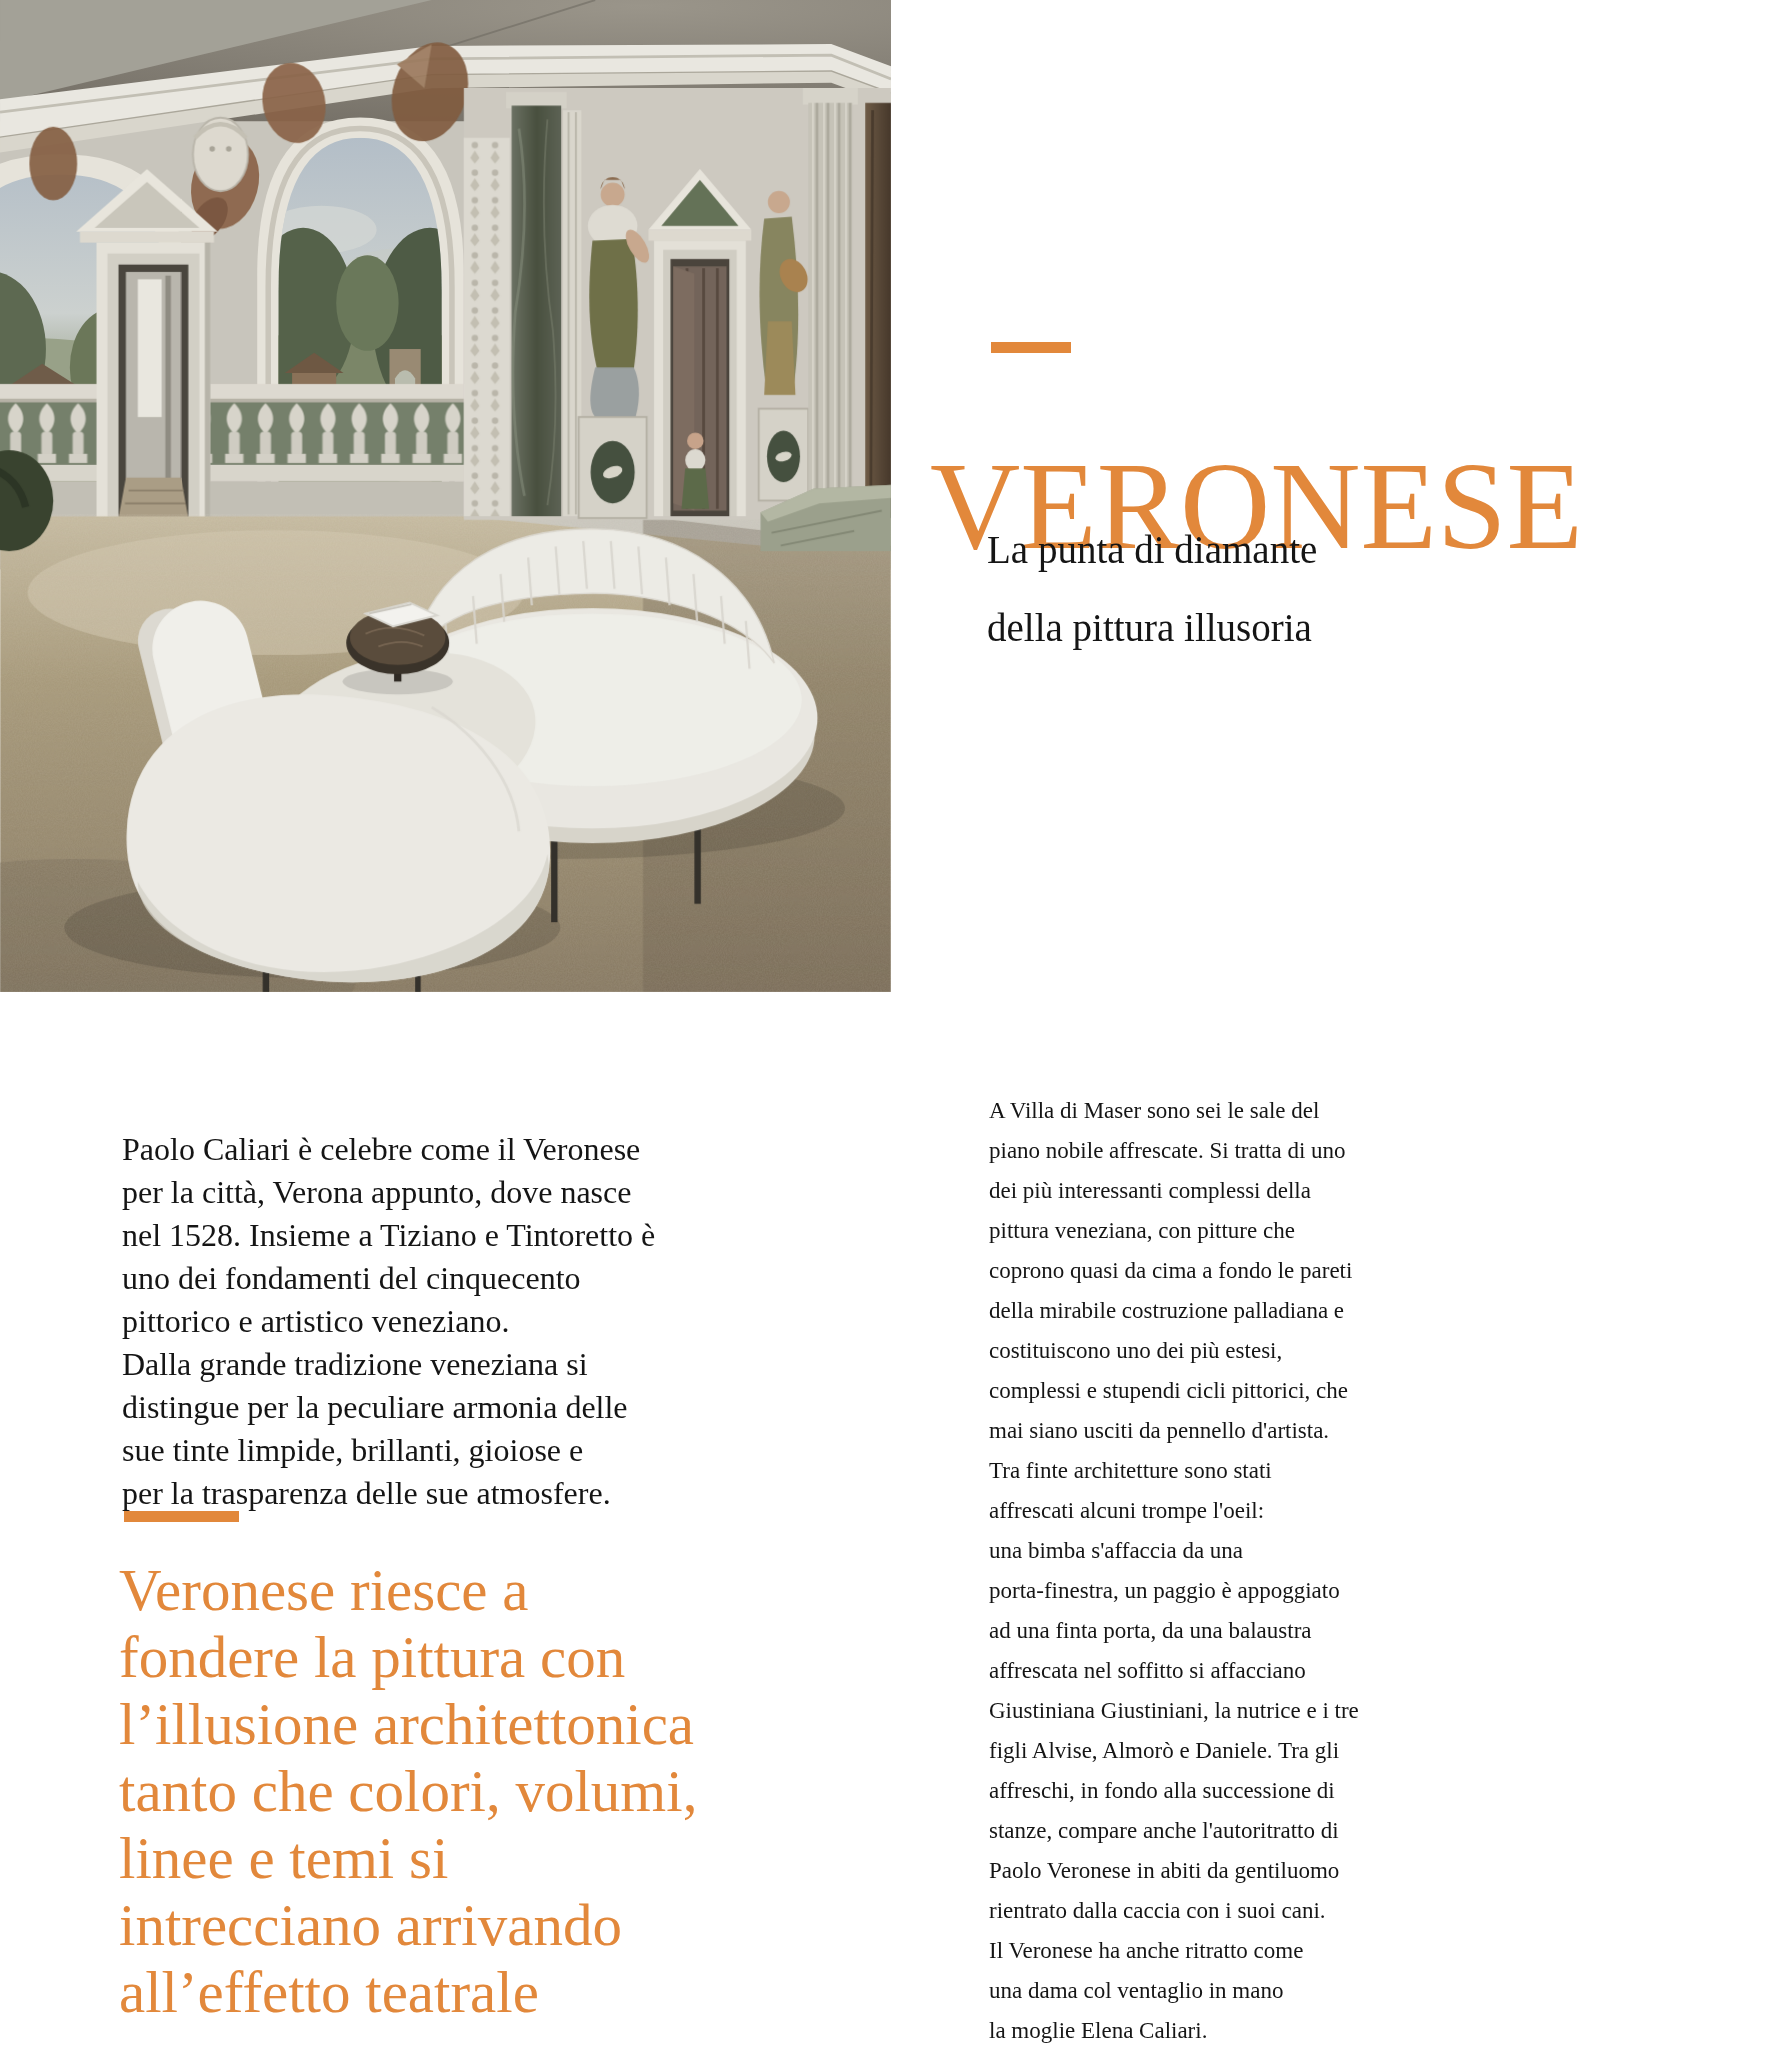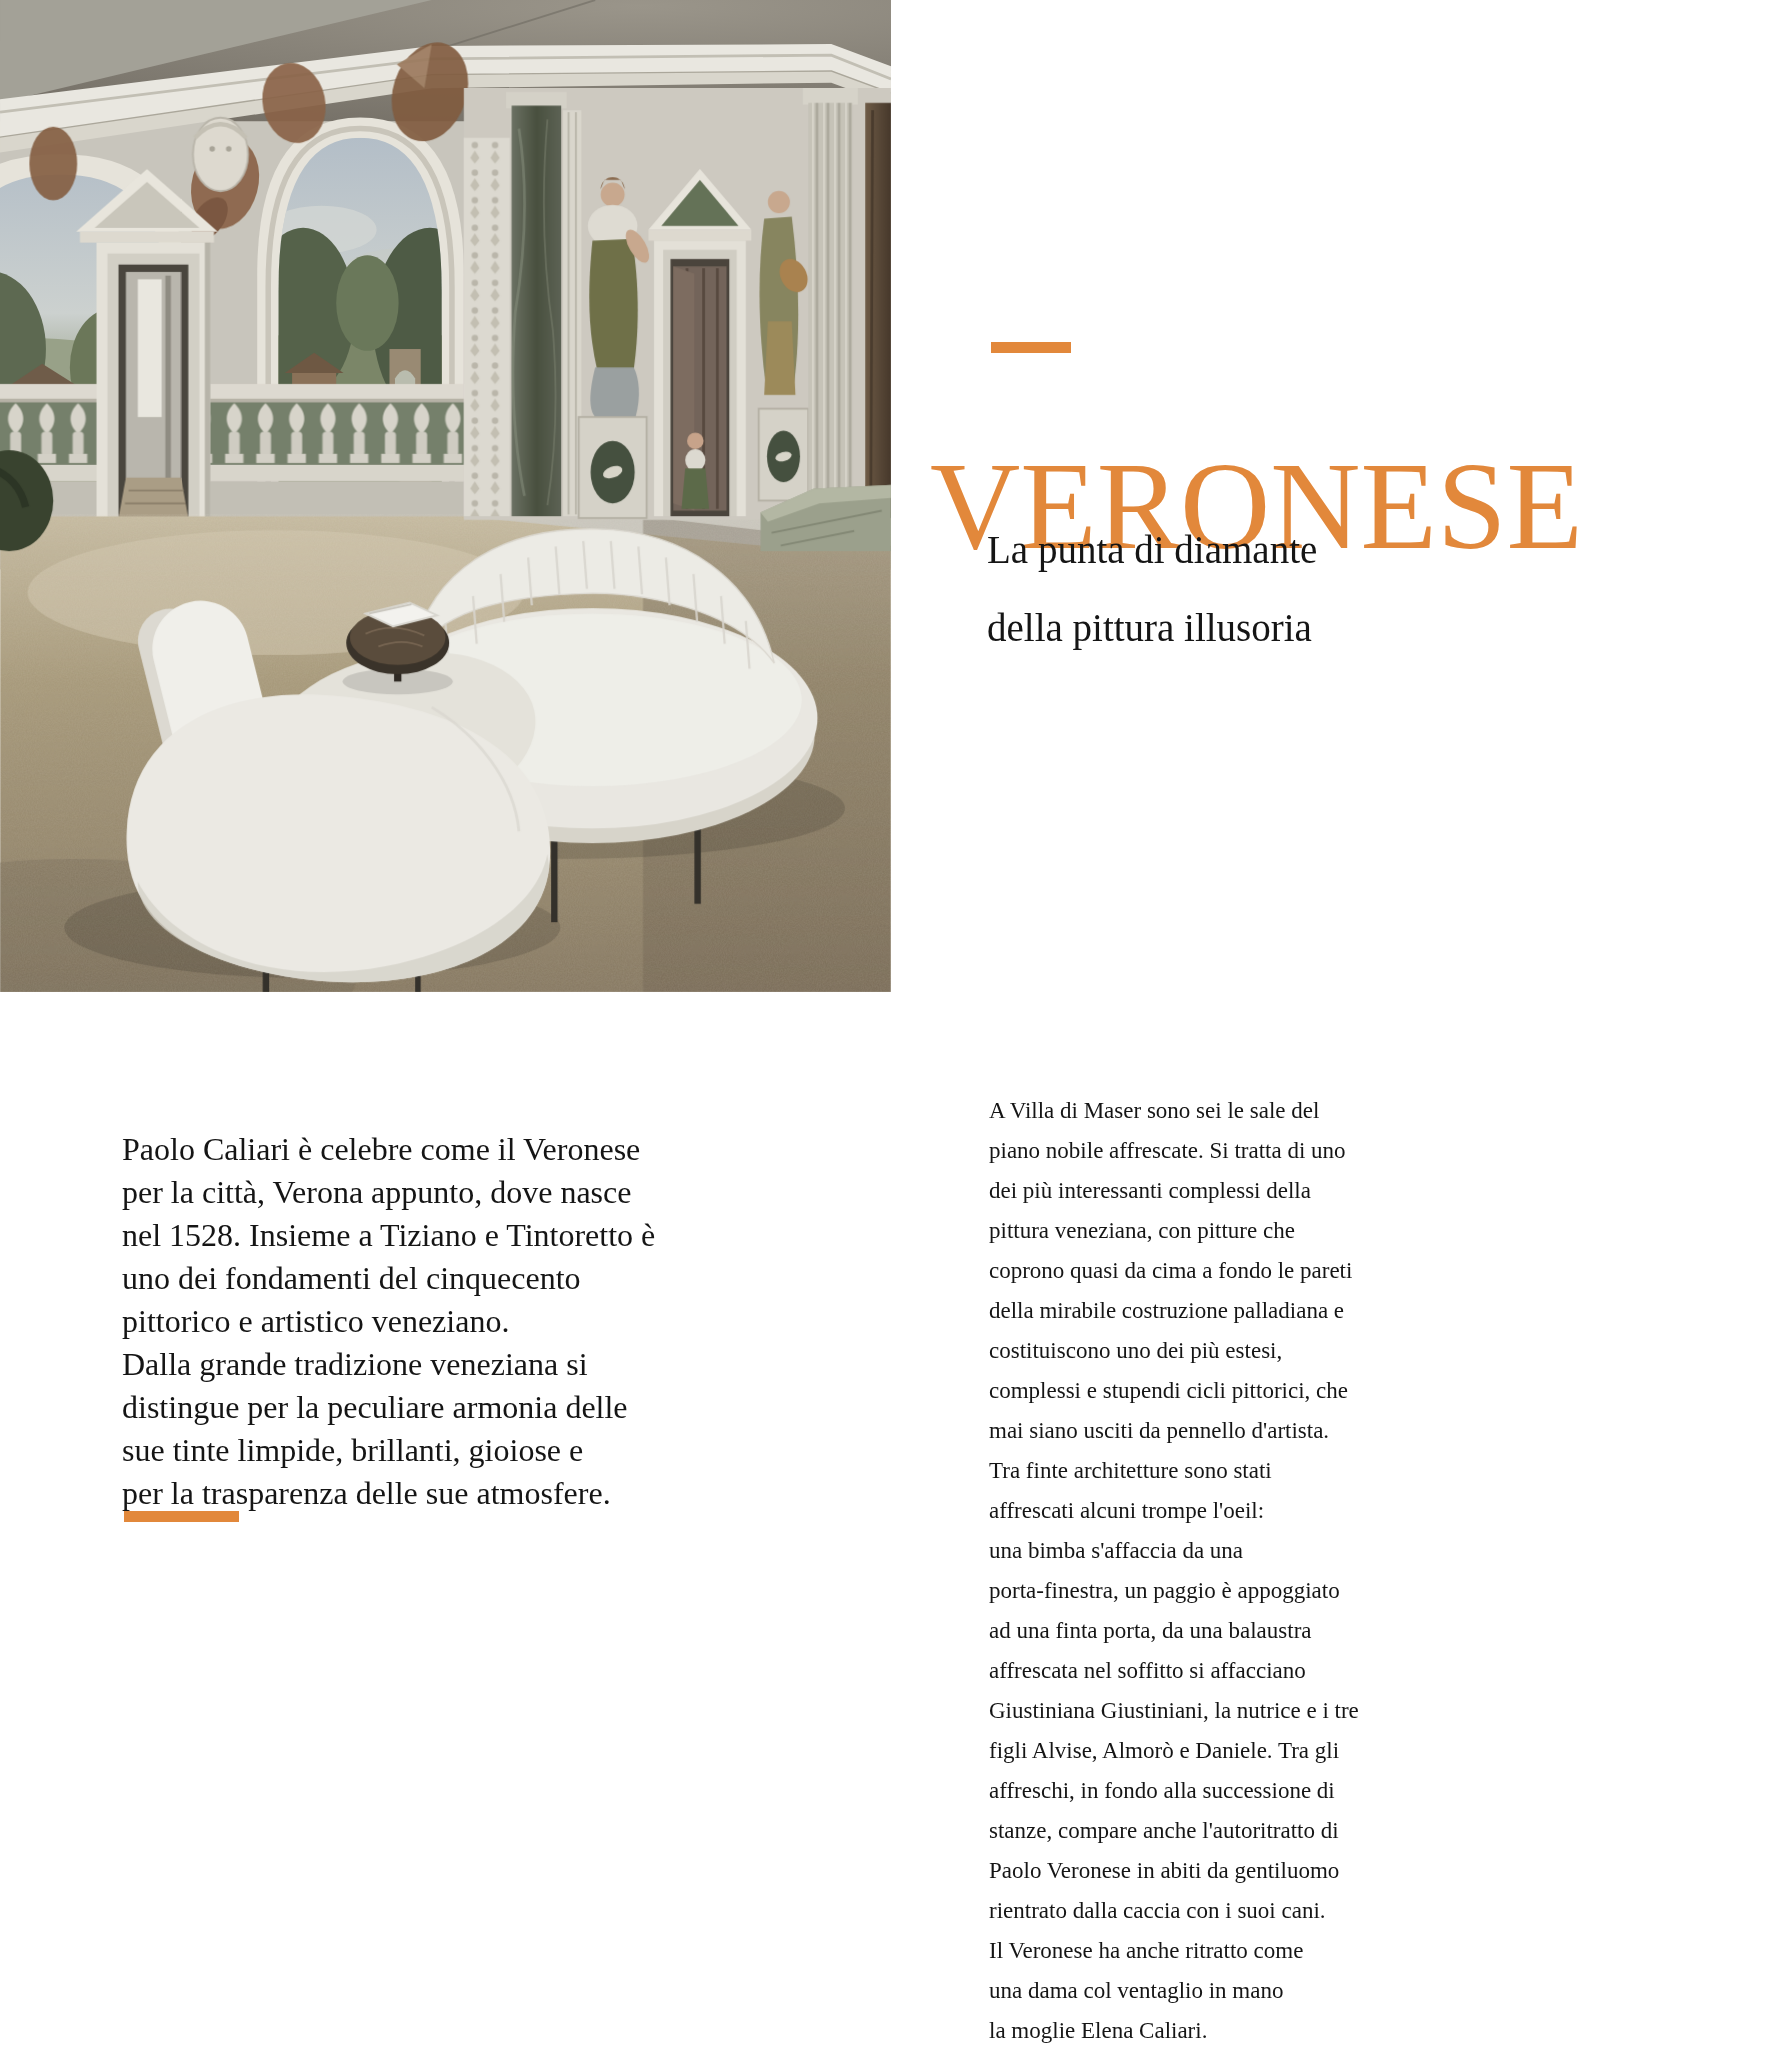--- a/index.html
+++ b/index.html
@@ -312,20 +312,27 @@
 per la città, Verona appunto, dove nasce
 nel 1528. Insieme a Tiziano e Tintoretto è
 uno dei fondamenti del cinquecento
 pittorico e artistico veneziano.
 Dalla grande tradizione veneziana si
 distingue per la peculiare armonia delle
 sue tinte limpide, brillanti, gioiose e
 per la trasparenza delle sue atmosfere.</div>
 
   <div class="accent-bar bar-quote"></div>
+  <div class="pullquote">Veronese riesce a
+fondere la pittura con
+l’illusione architettonica
+tanto che colori, volumi,
+linee e temi si
+intrecciano arrivando
+all’effetto teatrale</div>
 
   <div class="col col-right">A Villa di Maser sono sei le sale del
 piano nobile affrescate. Si tratta di uno
 dei più interessanti complessi della
 pittura veneziana, con pitture che
 coprono quasi da cima a fondo le pareti
 della mirabile costruzione palladiana e
 costituiscono uno dei più estesi,
 complessi e stupendi cicli pittorici, che
 mai siano usciti da pennello d'artista.

